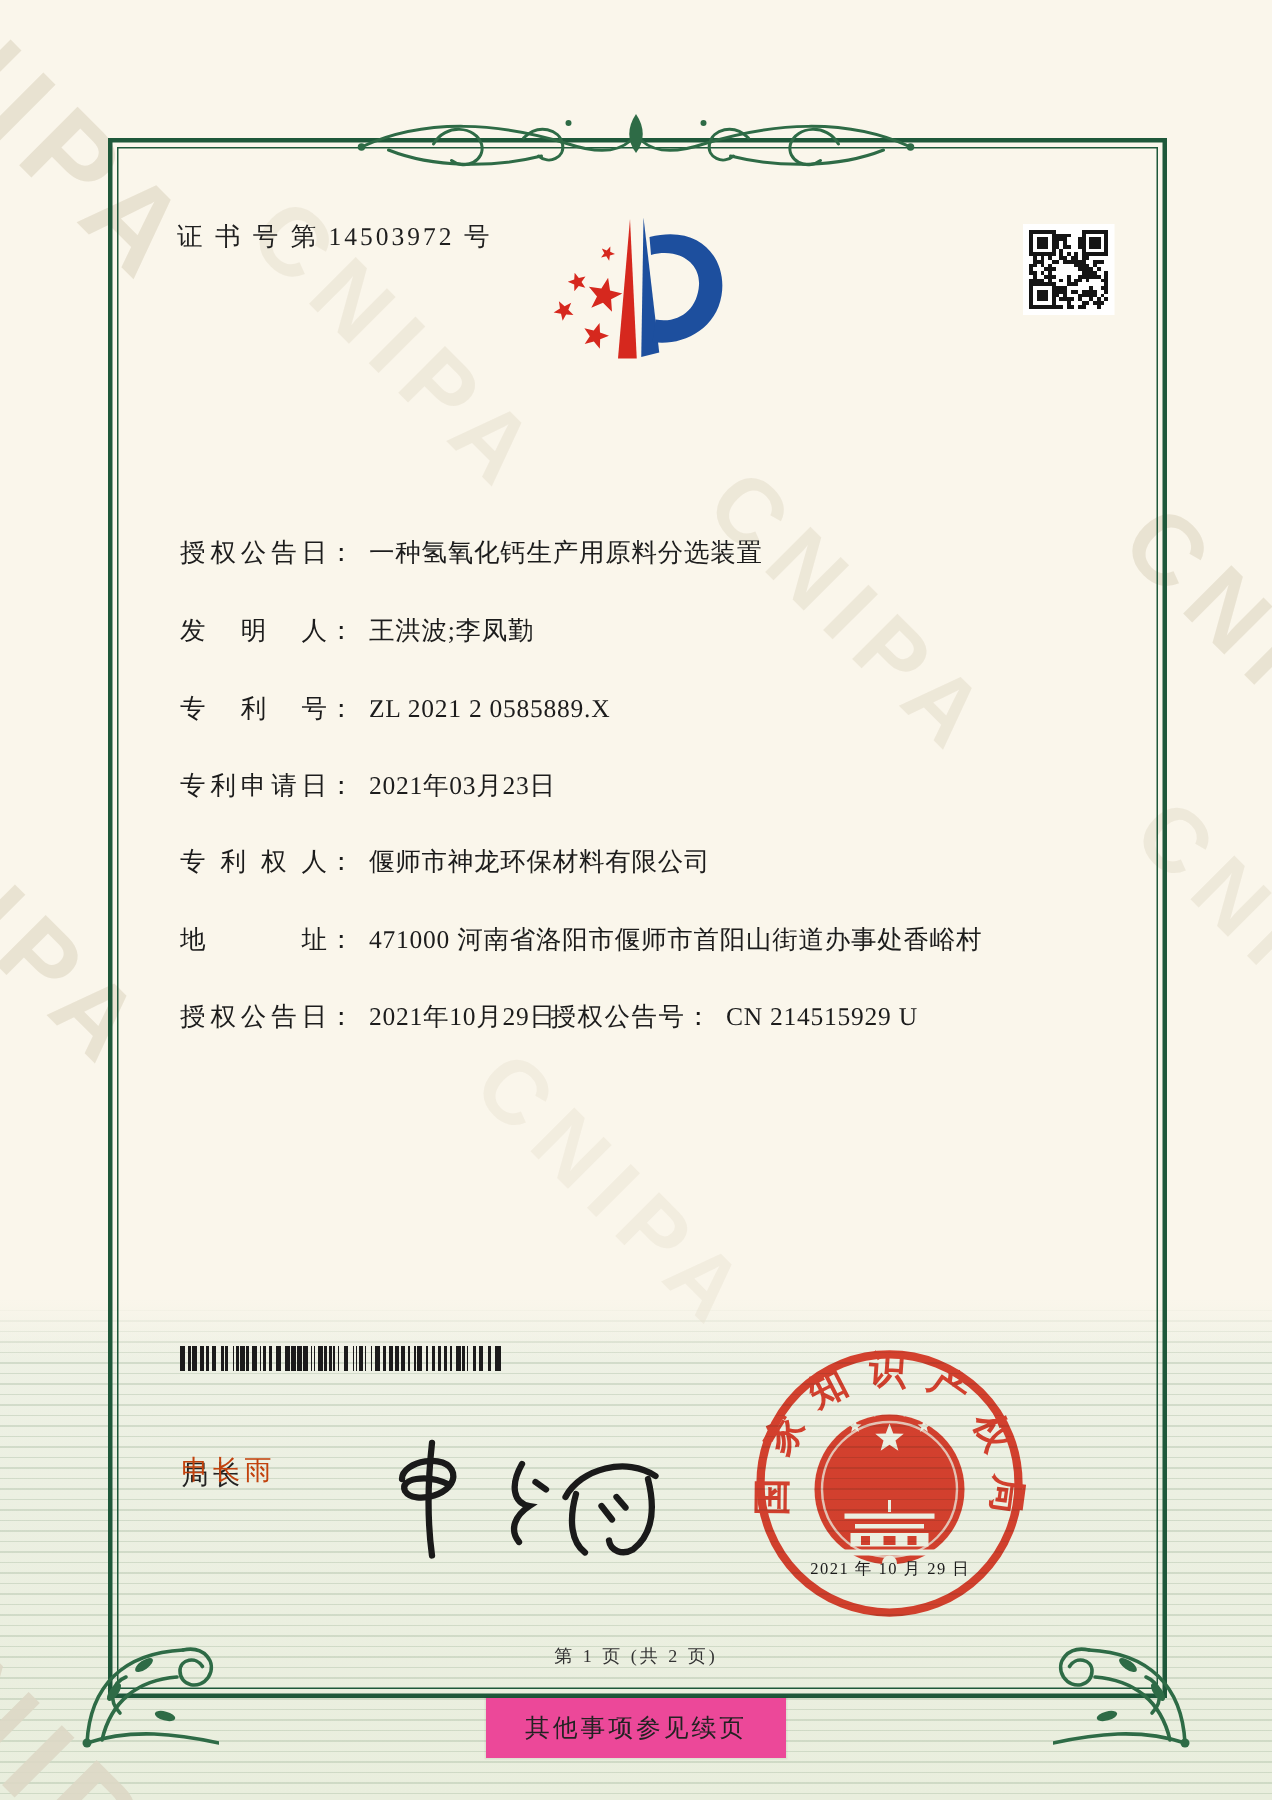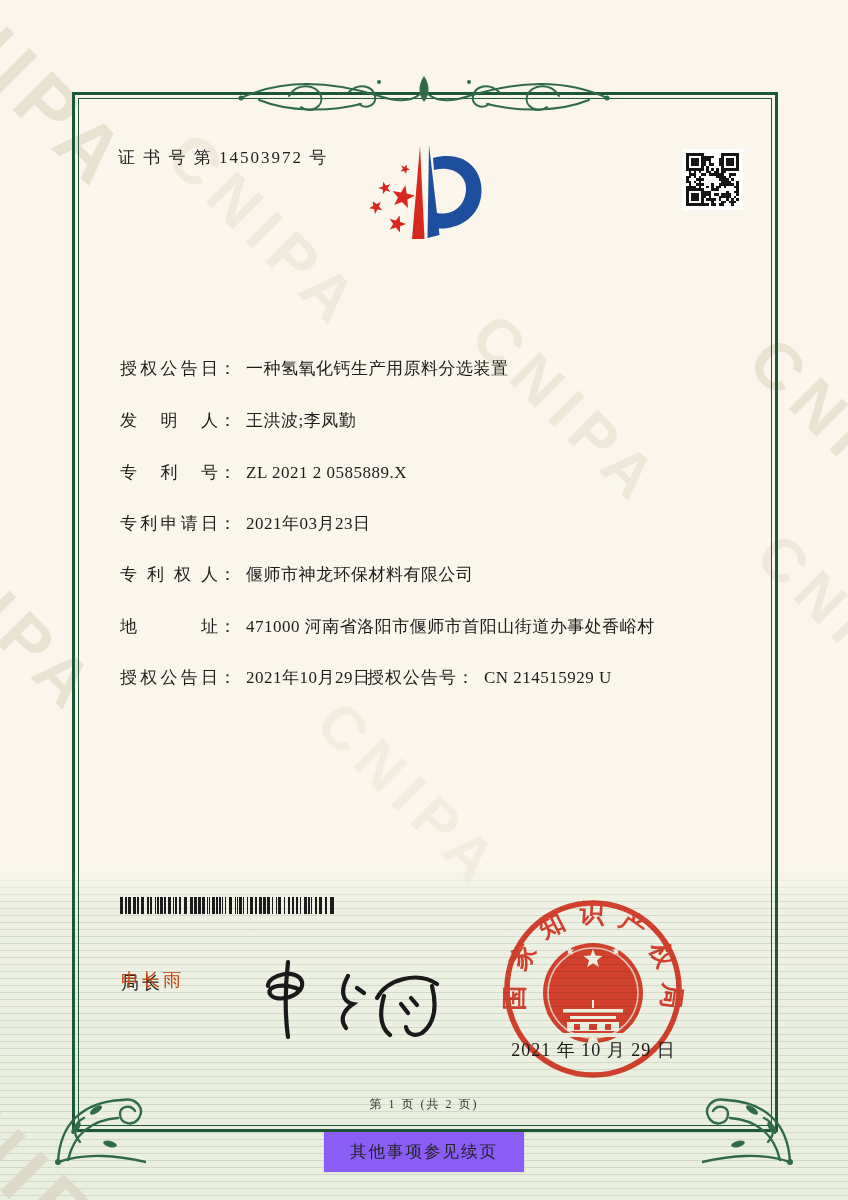--- a/index.html
+++ b/index.html
@@ -46,28 +46,28 @@
 
   .barcode{position:absolute;left:120px;top:897px;z-index:4;}
 
   .director-title{position:absolute;left:121px;top:971px;font-size:18px;letter-spacing:3px;
       font-family:"Liberation Sans","DejaVu Sans",sans-serif;color:#222;z-index:4;}
   .director-name{position:absolute;left:121px;top:968px;font-size:18px;letter-spacing:3px;
       font-family:Liberation Mono, monospace;color:#c2410c;z-index:4;}
   .signature{position:absolute;left:250px;top:946px;z-index:4;}
 
   .seal{position:absolute;left:500px;top:896px;z-index:5;opacity:.95;mix-blend-mode:multiply;}
-  .seal-date{position:absolute;left:506px;top:1038px;width:175px;text-align:center;font-size:18px;
+  .seal-date{position:absolute;left:506px;top:1038px;width:175px;text-align:center;font-size:11px;
       color:#1b1b1b;letter-spacing:1px;z-index:6;white-space:nowrap;}
 
   .page-info{position:absolute;left:0;right:0;top:1096px;text-align:center;font-size:12px;
       color:#333;letter-spacing:2px;z-index:4;}
 
   .note-box{position:absolute;left:50%;top:1132px;transform:translateX(-50%);
-      background:#8b5cf6;box-shadow:0 0 0 1px rgba(0,0,0,.05);padding:9px 26px;
+      background:#ec4899;box-shadow:0 0 0 1px rgba(0,0,0,.05);padding:9px 26px;
       font-size:16.5px;color:#222;letter-spacing:2px;z-index:6;white-space:nowrap;}
 </style>
 </head>
 <body>
 
 <div class="page">
 
   <div class="wm" style="left:-58px;top:-64px;font-size:80px;opacity:.85">CNIPA</div>
   <div class="wm" style="left:205px;top:118px;font-size:64px;opacity:.5">CNIPA</div>
   <div class="wm" style="left:508px;top:300px;font-size:62px;opacity:.6">CNIPA</div>

